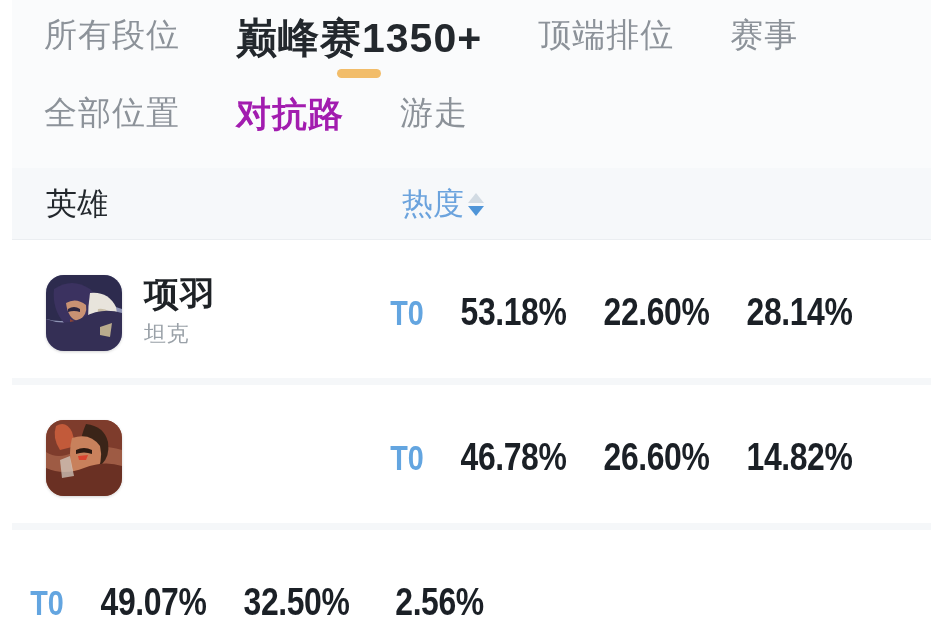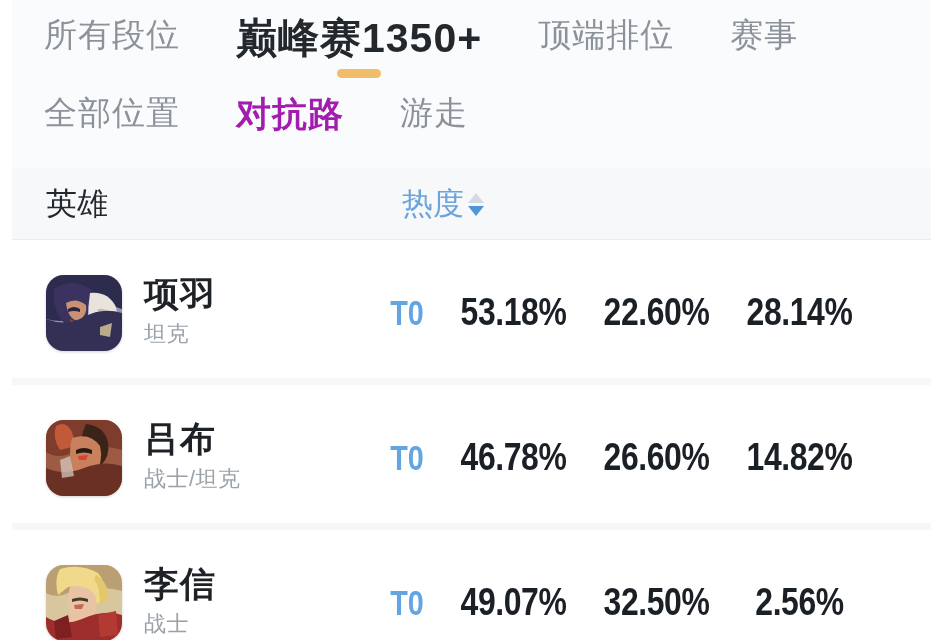--- a/index.html
+++ b/index.html
@@ -296,52 +296,28 @@
             <path d="M10 6 Q20 0 26 12 L30 26 L14 30 Q6 18 10 6 Z" fill="#c25a3a"></path>
             <path d="M40 4 Q58 6 62 22 Q64 36 56 44 L38 46 Q30 26 40 4 Z" fill="#3a2418"></path>
             <path d="M26 18 Q44 12 54 26 Q58 42 48 56 Q34 64 26 50 Q22 32 26 18 Z" fill="#c8815c"></path>
             <path d="M30 30 Q38 26 46 30 L46 34 Q38 31 30 34 Z" fill="#2b1a12"></path>
             <path d="M32 36 L42 35 L40 40 L33 40 Z" fill="#d9432f"></path>
             <path d="M32 50 Q40 54 48 50 L46 58 Q38 60 32 55 Z" fill="#7d3025"></path>
             <path d="M0 48 Q18 56 38 48 Q58 40 76 46 V76 H0 Z" fill="#6a3023"></path>
             <path d="M14 40 L24 36 L28 56 L16 58 Z" fill="#d8d2c8" opacity="0.7"></path>
           </svg>
         </div>
-        <div class="hero-text">
-          <div class="hero-name">吕布</div>
-          <div class="hero-role">战士/坦克</div>
-        </div>
       </div>
       <div class="tier-cell">T0</div>
       <div class="stat-cell">46.78%</div>
       <div class="stat-cell">26.60%</div>
       <div class="stat-cell">14.82%</div>
     </div>
 
     <div class="row">
-      <div class="hero-cell">
-        <div class="avatar">
-          <svg viewBox="0 0 76 76" preserveAspectRatio="xMidYMid slice">
-            <rect width="76" height="76" fill="#d8c79e"></rect>
-            <path d="M0 0 H76 V26 Q46 18 22 28 Q10 34 0 28 Z" fill="#b99f72"></path>
-            <path d="M14 4 Q34 -2 52 8 Q62 20 58 36 L46 40 Q36 20 22 22 L12 30 Q8 14 14 4 Z" fill="#f0d98a"></path>
-            <path d="M50 10 Q64 18 62 36 L54 38 Q54 22 48 14 Z" fill="#e3c76d"></path>
-            <path d="M24 22 Q42 18 50 32 Q52 50 42 62 Q28 66 24 50 Q20 34 24 22 Z" fill="#e8c3a4"></path>
-            <path d="M26 34 Q34 31 42 34 L42 37 Q34 34 26 37 Z" fill="#4a3a2c"></path>
-            <path d="M28 40 L38 39 L36 44 L29 44 Z" fill="#c06a52"></path>
-            <path d="M0 52 Q16 62 36 54 Q58 44 76 50 V76 H0 Z" fill="#9e2d2d"></path>
-            <path d="M8 56 L22 50 L26 72 L10 74 Z" fill="#7e1f22"></path>
-            <path d="M52 50 L70 46 L72 70 L54 72 Z" fill="#b23a33"></path>
-          </svg>
-        </div>
-        <div class="hero-text">
-          <div class="hero-name">李信</div>
-          <div class="hero-role">战士</div>
-        </div>
-      </div>
       <div class="tier-cell">T0</div>
       <div class="stat-cell">49.07%</div>
       <div class="stat-cell">32.50%</div>
       <div class="stat-cell">2.56%</div>
     </div>
 
   </div>
 </div>
 
 </body></html>

